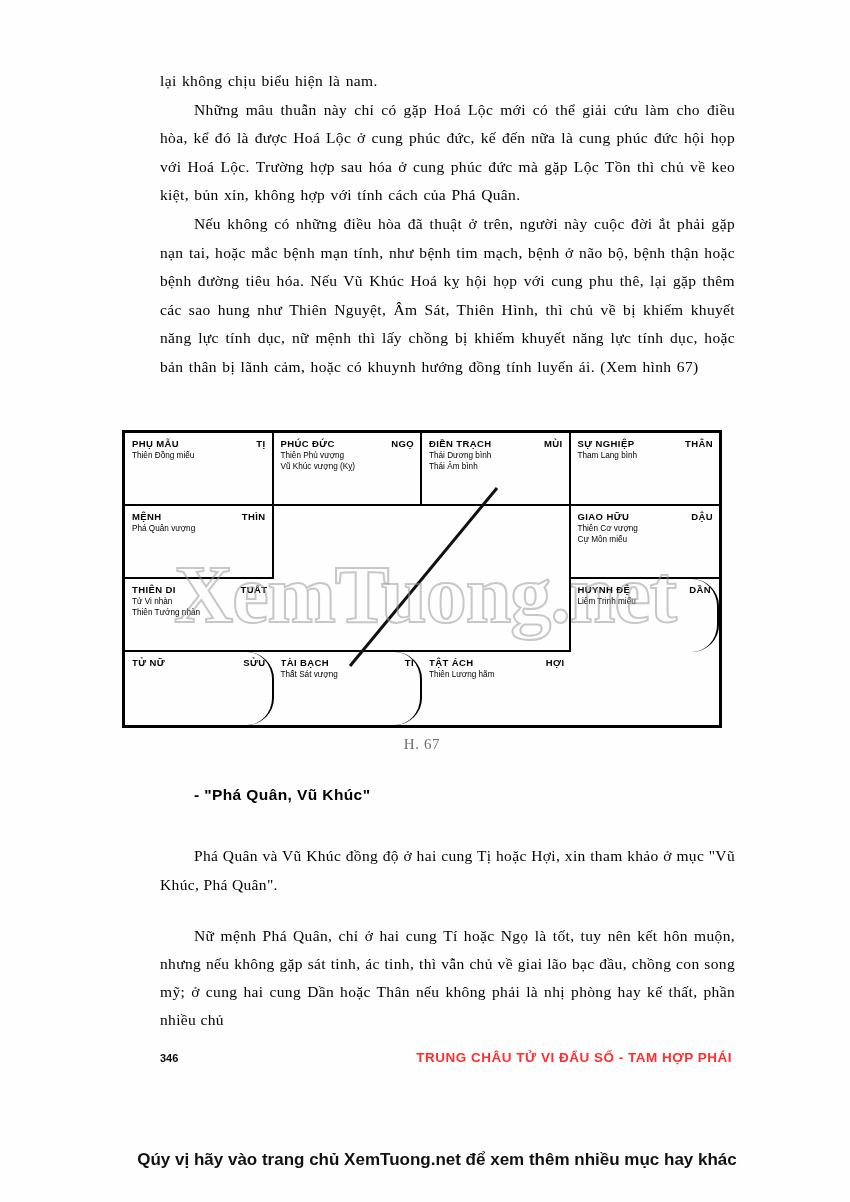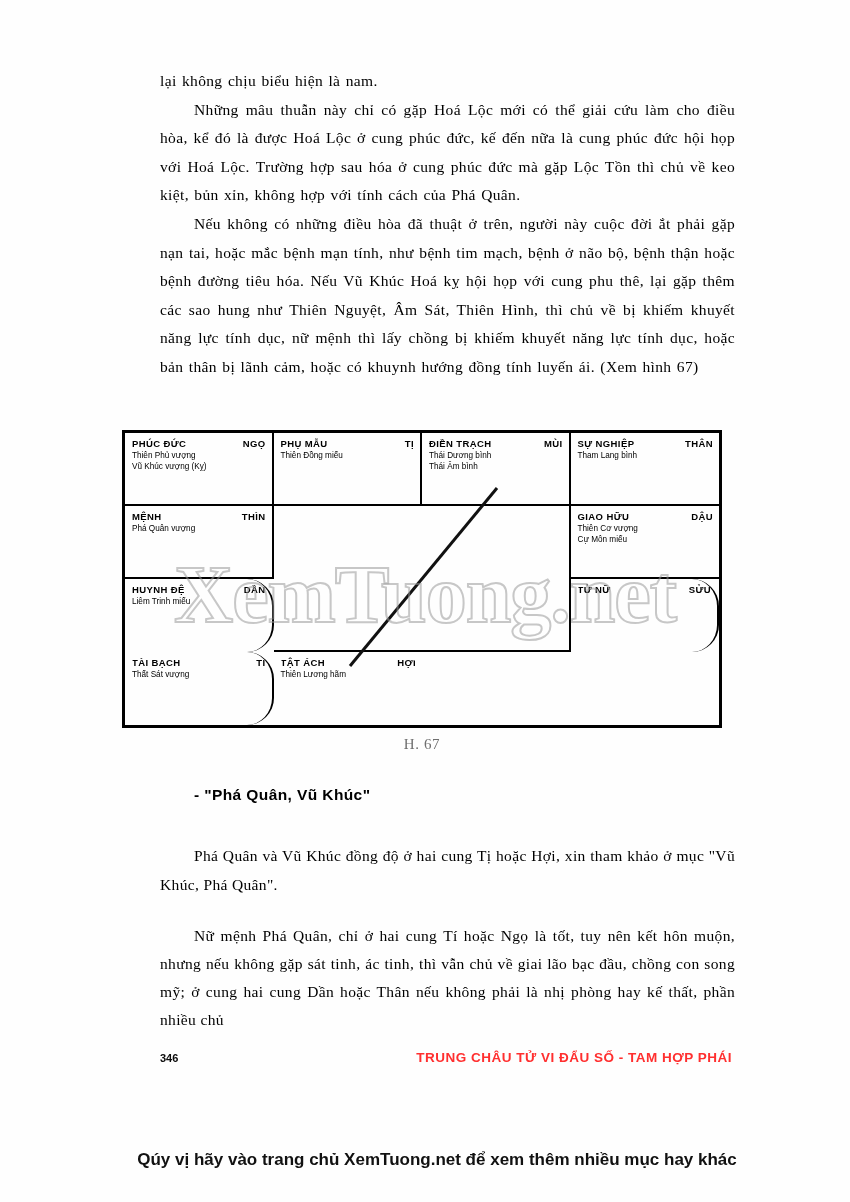--- a/index.html
+++ b/index.html
@@ -212,41 +212,41 @@
     <p>lại không chịu biểu hiện là nam.</p>
     <p class="indent">Những mâu thuẫn này chỉ có gặp Hoá Lộc mới có thể giải cứu làm cho điều hòa, kể đó là được Hoá Lộc ở cung phúc đức, kế đến nữa là cung phúc đức hội họp với Hoá Lộc. Trường hợp sau hóa ở cung phúc đức mà gặp Lộc Tồn thì chủ về keo kiệt, bủn xỉn, không hợp với tính cách của Phá Quân.</p>
     <p class="indent">Nếu không có những điều hòa đã thuật ở trên, người này cuộc đời ắt phải gặp nạn tai, hoặc mắc bệnh mạn tính, như bệnh tim mạch, bệnh ở não bộ, bệnh thận hoặc bệnh đường tiêu hóa. Nếu Vũ Khúc Hoá kỵ hội họp với cung phu thê, lại gặp thêm các sao hung như Thiên Nguyệt, Âm Sát, Thiên Hình, thì chủ về bị khiếm khuyết năng lực tính dục, nữ mệnh thì lấy chồng bị khiếm khuyết năng lực tính dục, hoặc bản thân bị lãnh cảm, hoặc có khuynh hướng đồng tính luyến ái. (Xem hình 67)</p>
   </div>
 
   <div class="chart-wrap">
     <div class="chart scan">
 
       <div class="cell">
         <div class="cell-head">
+          <span>PHỤ MẪU</span>
+          <span>TỊ</span>
+        </div>
+        <div class="stars">
+          <div>Thiên Đồng miếu</div>
+        </div>
+      </div>
+
+      <div class="cell">
+        <div class="cell-head">
           <span>PHÚC ĐỨC</span>
           <span>NGỌ</span>
         </div>
         <div class="stars">
           <div>Thiên Phủ vượng</div>
           <div>Vũ Khúc vượng (Kỵ)</div>
         </div>
       </div>
 
       <div class="cell">
         <div class="cell-head">
-          <span>PHỤ MẪU</span>
-          <span>TỊ</span>
-        </div>
-        <div class="stars">
-          <div>Thiên Đồng miếu</div>
-        </div>
-      </div>
-
-      <div class="cell">
-        <div class="cell-head">
           <span>ĐIỀN TRẠCH</span>
           <span>MÙI</span>
         </div>
         <div class="stars">
           <div>Thái Dương bình</div>
           <div>Thái Âm bình</div>
         </div>
       </div>
 
       <div class="cell no-r">
@@ -276,20 +276,30 @@
           <span>GIAO HỮU</span>
           <span>DẬU</span>
         </div>
         <div class="stars">
           <div>Thiên Cơ vượng</div>
           <div>Cự Môn miếu</div>
         </div>
       </div>
 
 
+      <div class="cell no-r">
+        <div class="cell-head">
+          <span>THIÊN DI</span>
+          <span>TUẤT</span>
+        </div>
+        <div class="stars">
+          <div>Tử Vi nhàn</div>
+          <div>Thiên Tướng nhàn</div>
+        </div>
+      </div>
 
       <div class="cell no-b">
         <div class="cell-head">
           <span>HUYNH ĐỆ</span>
           <span>DẦN</span>
         </div>
         <div class="stars">
           <div>Liêm Trinh miếu</div>
         </div>
       </div>

